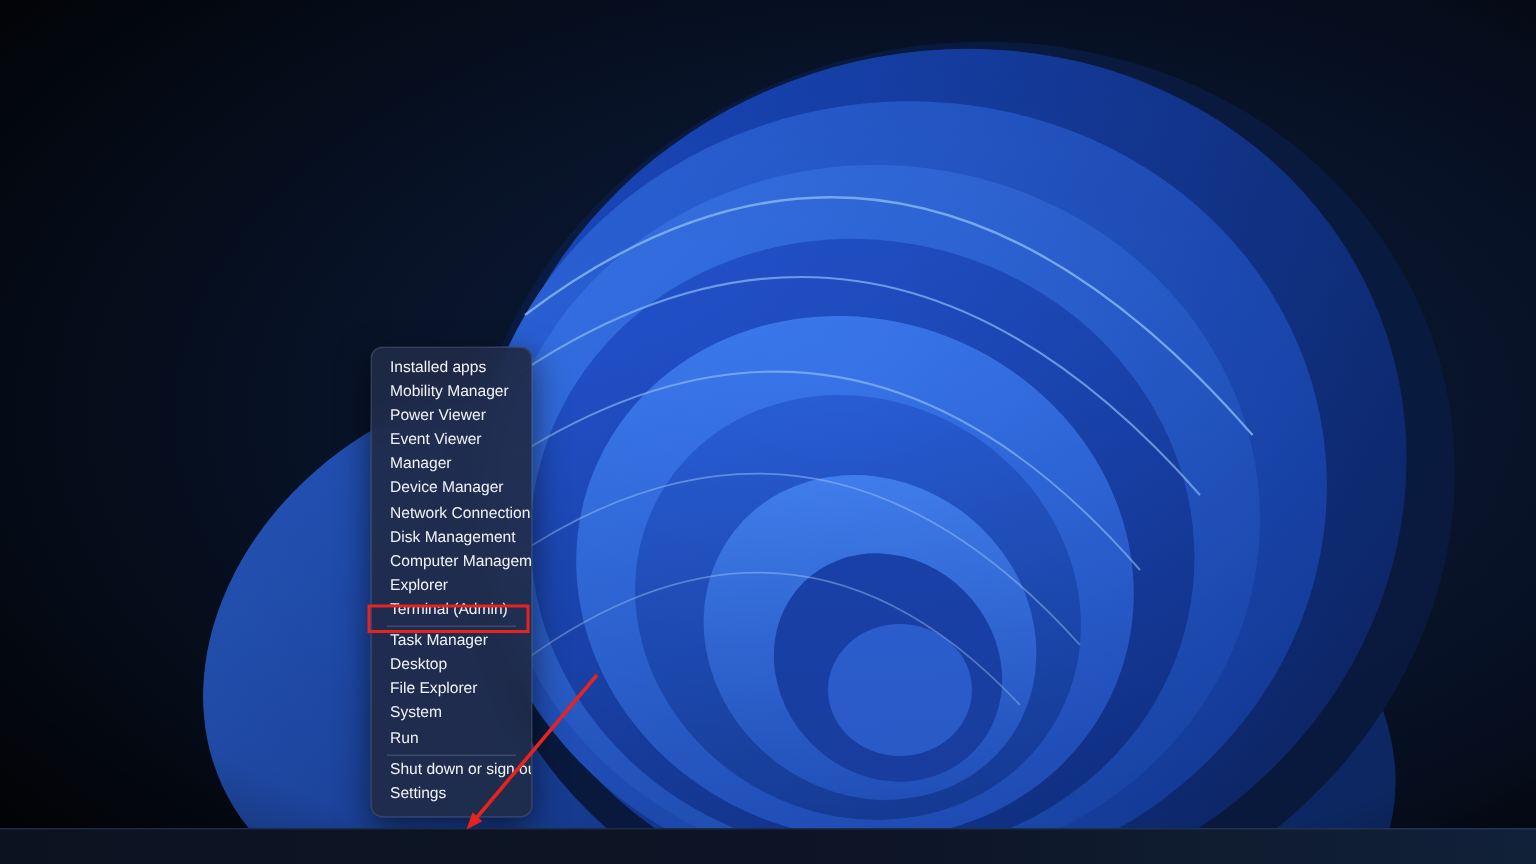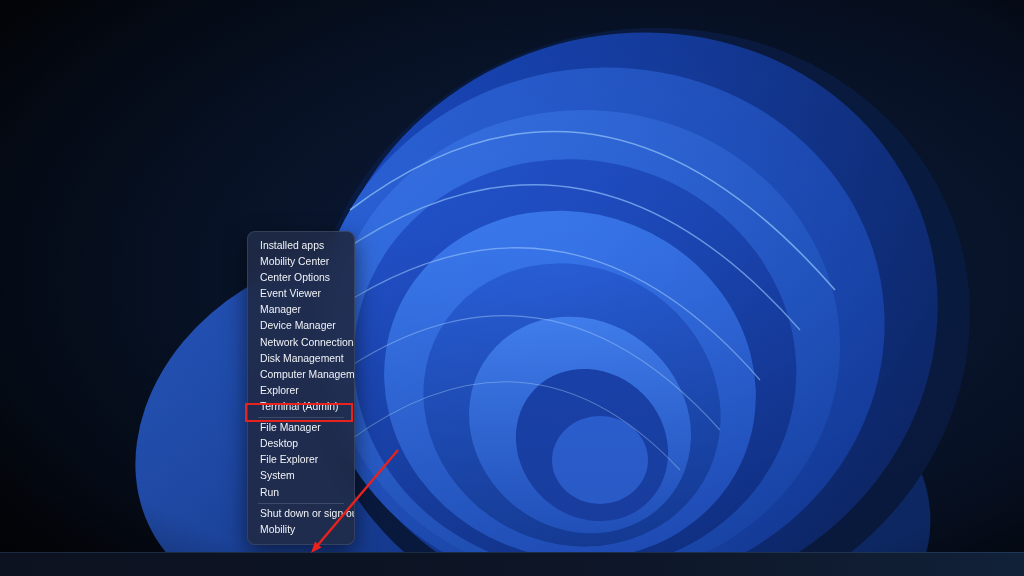--- a/index.html
+++ b/index.html
@@ -117,24 +117,24 @@
       <path d="M 350,440 Q 530,310 680,470" stroke="#a9d0ff" stroke-width="1.1" fill="none" opacity="0.45"></path>
     </g>
     <rect x="0" y="0" width="1024" height="576" fill="url(#vig)"></rect>
   </svg>
 
   <div id="winx-menu">
     <div class="menu-item">
         <span>Installed apps</span>
       </div>
     <div class="menu-item">
-        <span>Mobility Center</span>
-      </div>
-    <div class="menu-item">
-        <span>Center Options</span>
+        <span>Mobility Manager</span>
+      </div>
+    <div class="menu-item">
+        <span>Power Viewer</span>
       </div>
     <div class="menu-item">
         <span>Event Viewer</span>
       </div>
     <div class="menu-item">
         <span>Manager</span>
       </div>
     <div class="menu-item">
         <span>Device Manager</span>
       </div>
@@ -148,41 +148,41 @@
         <span>Computer Management</span>
       </div>
     <div class="menu-item">
         <span>Explorer</span>
       </div>
     <div class="menu-item">
         <span>Terminal (Admin)</span>
       </div>
     <div class="menu-sep"></div>
     <div class="menu-item">
-        <span>File Manager</span>
+        <span>Task Manager</span>
       </div>
     <div class="menu-item">
         <span>Desktop</span>
       </div>
     <div class="menu-item">
         <span>File Explorer</span>
       </div>
     <div class="menu-item">
         <span>System</span>
       </div>
     <div class="menu-item">
         <span>Run</span>
       </div>
     <div class="menu-sep"></div>
     <div class="menu-item">
       <span>Shut down or sign out</span>
 
     </div>
     <div class="menu-item">
-        <span>Mobility</span>
+        <span>Settings</span>
       </div>
   </div>
 
   <div id="annotation-rect"></div>
   <svg id="annotation-layer" viewBox="0 0 1024 576" width="1024" height="576">
     <line x1="398" y1="450" x2="317" y2="546" stroke-width="2.4" stroke="#e8231d"></line>
     <polygon points="311,553 321.5,547.5 315,541.5" fill="#e8231d"></polygon>
   </svg>
 
   <div id="taskbar">

